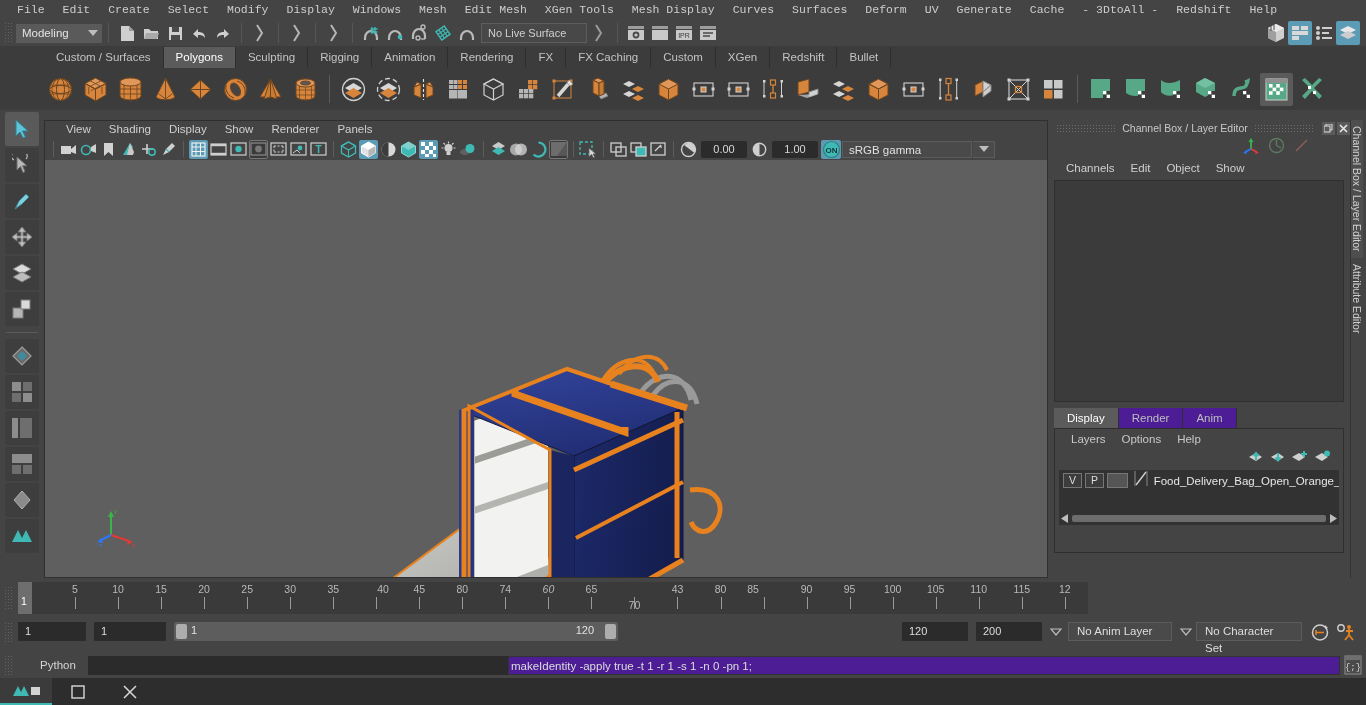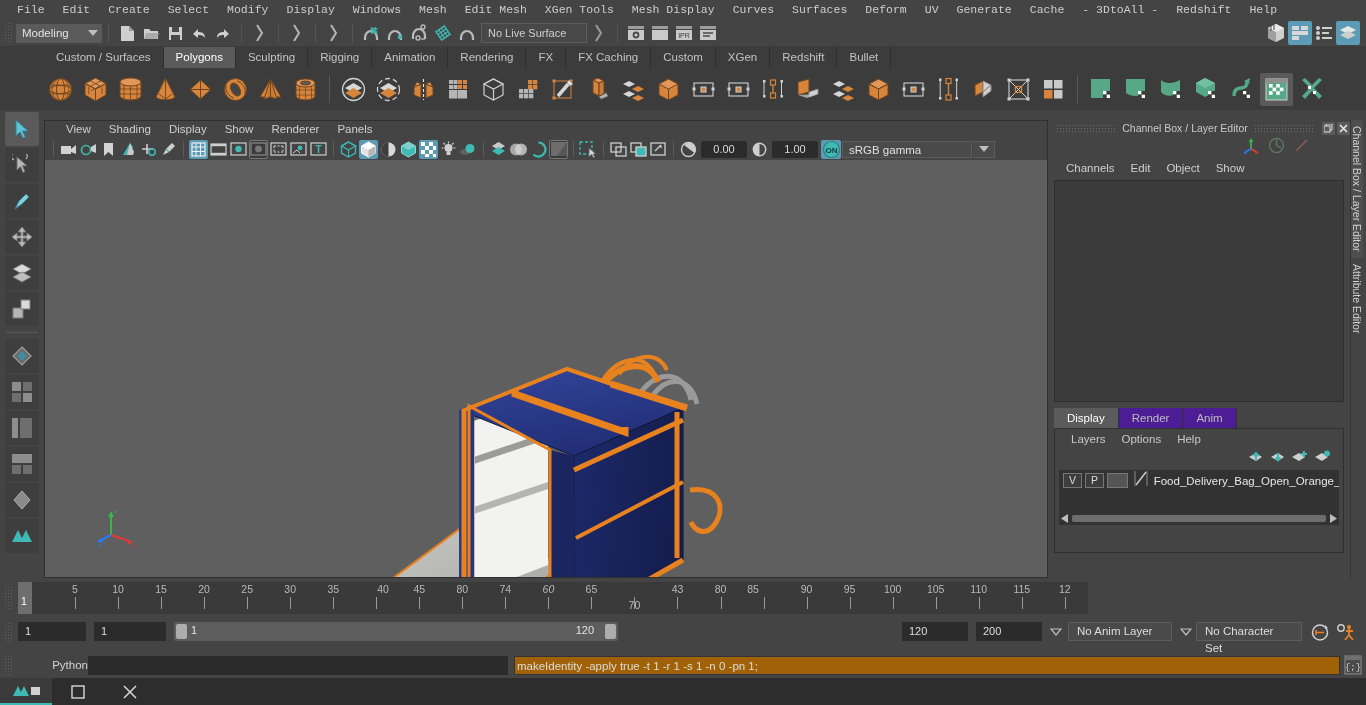--- a/index.html
+++ b/index.html
@@ -134,24 +134,24 @@
   .rs-bar { height:19px;background:#5d5d5d;position:relative;border-radius:2px;}
   .rs-handle { width:11px;height:15px;background:#adadad;border-radius:2px;position:absolute;top:2px;}
   .rs-bar-lbl { position:absolute; font-size:11px; color:#e2e2e2; top:2px;}
   .drop-arrow { width:16px;height:19px;display:flex;align-items:center;justify-content:center;}
   .combo { height:19px;background:#4a4a4a;border:1px solid #5c5c5c;color:#dedede;
      font-size:11.5px;line-height:17px;padding:0 8px;}
 
   
   .cmdline { position:absolute; left:0; top:652px; width:1366px; height:26px; background:#444;
      display:flex; align-items:center;}
-  .cmd-lbl { width:66px; text-align:right; padding-left:18px; font-size:11.5px; color:#d3d3d3;}
+  .cmd-lbl { width:66px; text-align:center; padding-left:18px; font-size:11.5px; color:#d3d3d3;}
   .cmd-in { width:420px; height:19px; background:#2b2b2b; }
-  .cmd-out { flex:1; height:19px; background:#a16207; color:#dcdcdc; font-size:11.5px;
-     line-height:19px; padding-left:2px; margin-left:6px; margin-right:26px;
+  .cmd-out { flex:1; height:19px; background:#4c1d95; color:#dcdcdc; font-size:11.5px;
+     line-height:19px; padding-left:2px; margin-right:26px;
      border:1px solid #333;}
   .cmd-script { position:absolute; right:4px; top:3px; width:18px; height:20px;}
 
   
   .taskbar { position:absolute; left:0; top:678px; width:1366px; height:27px; background:#2d2d2d;
      display:flex; align-items:center;}
   .tb-item { width:52px; height:27px; display:flex; align-items:center; justify-content:center;}
   .tb-item.sel { background:#3b3b3b; border-bottom:2px solid #3fb9b4;}
 </style>
 </head>

